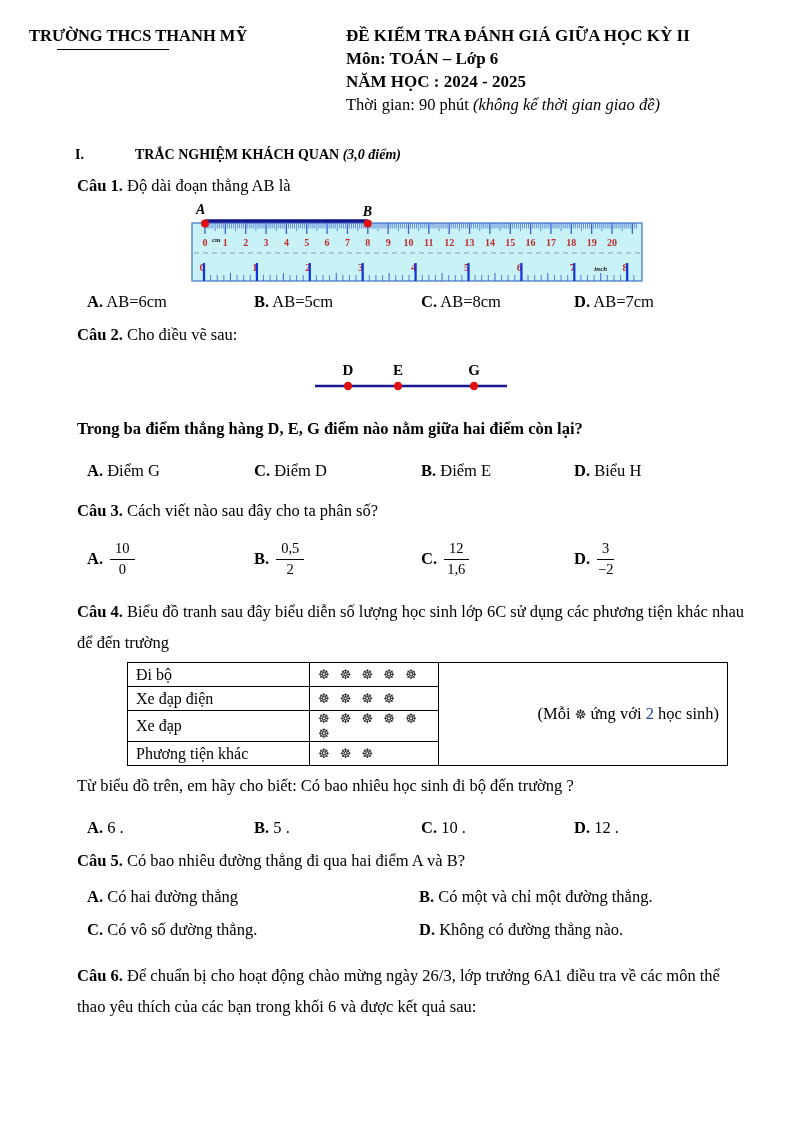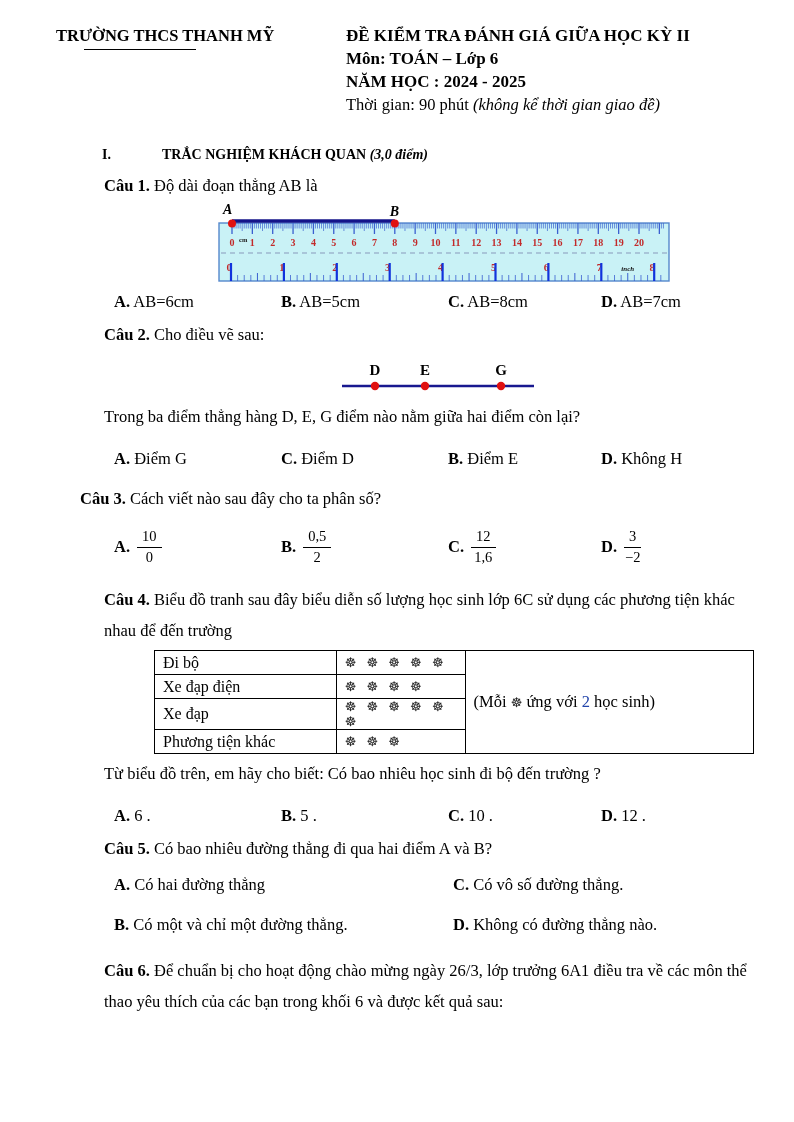--- a/index.html
+++ b/index.html
@@ -1,19 +1,19 @@
 <!DOCTYPE html>
 <html><head>
 <meta charset="utf-8">
 <style>
   html,body{margin:0;padding:0;background:#ffffff;}
   .page{
     position:relative; width:794px; height:1122px; overflow:hidden;
     background:#fff; color:#000; box-sizing:border-box;
-    padding:24px 40px 0 56px;
+    padding:24px 40px 0 29px;
     font-family:"Liberation Serif", serif; font-size:16.5px;
   }
   
   .header{display:flex; align-items:flex-start;}
   .school{font-weight:bold; font-size:16.5px; white-space:nowrap; line-height:23px;}
   .school-underline{width:112px; border-top:1.7px solid #000; margin:2px 0 0 28px;}
   .head-right{margin-left:auto; width:408px; text-align:left; line-height:23px;}
   .head-right .bold{font-weight:bold; font-size:17px;}
   .time-line{font-size:16.5px;}
   .time-line b{font-weight:normal;}
@@ -26,38 +26,38 @@
   .para{margin:5px 0 0 48px; line-height:30px;}
   .para b{font-weight:bold;}
   .para2{line-height:31px; max-width:668px;}
   
   .ruler-wrap{margin:2px 0 0 155px; line-height:0;}
   
   .fig2-wrap{margin:8px 0 0 282px; line-height:0;}
   
   .opts{display:grid; grid-template-columns:167px 167px 153px 1fr; margin:4px 0 0 58px; line-height:26px;}
   .opts .opt b{font-weight:bold;}
-  .opts2{display:grid; grid-template-columns:332px 1fr; margin:4px 0 0 58px; line-height:33px;gap:7px;}
+  .opts2{display:grid; grid-template-columns:332px 1fr; margin:4px 0 0 58px; line-height:33px;}
   .opts2 .opt b{font-weight:bold;}
   
   .opts-frac{display:grid; grid-template-columns:167px 167px 153px 1fr; margin:4px 0 0 58px; height:58px; align-items:center;}
   .opts-frac .opt{display:flex; align-items:center;}
   .opts-frac .opt b{font-weight:bold;}
   .frac{display:inline-block; text-align:center; font-size:14.5px; line-height:1.2; margin-left:7px;}
   .frac .num{display:block; padding:0 5px 1px 5px; border-bottom:1.4px solid #000;}
   .frac .den{display:block; padding-top:1px;}
   
   .picto{border-collapse:collapse; margin:4px 0 0 98px; font-size:16px;}
   .picto td{border:1.6px solid #000; padding:0 8px; height:23px; vertical-align:middle;}
   .picto td.cat{width:165px;}
   .picto td.icons{width:112px; font-family:"DejaVu Sans", sans-serif; font-size:13px; letter-spacing:3px; color:#222;}
-  .picto td.note{width:272px; text-align:left; font-size:16.5px;}
+  .picto td.note{width:272px; text-align:right; font-size:16.5px;}
   .picto .note-icon{font-family:"DejaVu Sans", sans-serif; font-size:13px; color:#222;}
   .picto .note-val{color:#2244aa;}
-  .mt10{} .mt12{margin-top:12px;margin-left:24px;} .mt8{margin-top:8px;} .mt6{margin-top:14px;} .mt2{margin-top:2px;}
+  .mt10{} .mt12{margin-top:12px;} .mt8{margin-top:8px;} .mt6{margin-top:14px;} .mt2{margin-top:14px;font-weight:bold;}
 </style>
 </head>
 <body>
 
 <div class="page">
 
   <div class="header">
     <div class="school">
       <span>TRƯỜNG THCS THANH MỸ</span>
       <div class="school-underline"></div>
@@ -414,21 +414,21 @@
         <text x="87" y="17" text-anchor="middle" font-size="15" font-weight="bold" fill="#000" font-family="Liberation Serif, serif">E</text>
         <circle cx="163" cy="28" r="4.2" fill="#e01111"></circle>
         <text x="163" y="17" text-anchor="middle" font-size="15" font-weight="bold" fill="#000" font-family="Liberation Serif, serif">G</text>
       </svg>
   </div>
   <p class="para mt2">Trong ba điểm thẳng hàng D, E, G điểm nào nằm giữa hai điểm còn lại?</p>
   <div class="opts mt6">
       <span class="opt"><b>A.</b><span> Điểm G</span></span>
       <span class="opt"><b>C.</b><span> Điểm D</span></span>
       <span class="opt"><b>B.</b><span> Điểm E</span></span>
-      <span class="opt"><b>D.</b><span> Không H</span></span>
+      <span class="opt"><b>D.</b><span> Biểu H</span></span>
     </div>
 
   <p class="para mt12"><b>Câu 3.</b><span> Cách viết nào sau đây cho ta phân số?</span></p>
   <div class="opts-frac">
       <span class="opt">
         <b>A.</b>
         <span class="frac">
           <span class="num">10</span>
           <span class="den">0</span>
         </span>
@@ -482,20 +482,20 @@
   <div class="opts mt6">
       <span class="opt"><b>A.</b><span> 6 .</span></span>
       <span class="opt"><b>B.</b><span> 5 .</span></span>
       <span class="opt"><b>C.</b><span> 10 .</span></span>
       <span class="opt"><b>D.</b><span> 12 .</span></span>
     </div>
 
   <p class="para mt10"><b>Câu 5.</b><span> Có bao nhiêu đường thẳng đi qua hai điểm A và B?</span></p>
   <div class="opts2">
       <span class="opt"><b>A.</b><span> Có hai đường thẳng</span></span>
+      <span class="opt"><b>B.</b><span> Có một và chỉ một đường thẳng.</span></span>
       <span class="opt"><b>C.</b><span> Có vô số đường thẳng.</span></span>
-      <span class="opt"><b>B.</b><span> Có một và chỉ một đường thẳng.</span></span>
       <span class="opt"><b>D.</b><span> Không có đường thẳng nào.</span></span>
     </div>
 
   <p class="para para2 mt6"><b>Câu 6.</b><span> Để chuẩn bị cho hoạt động chào mừng ngày 26/3, lớp trưởng 6A1 điều tra về các môn thể thao yêu thích của các bạn trong khối 6 và được kết quả sau:</span></p>
 
 </div>
 
 </body></html>

